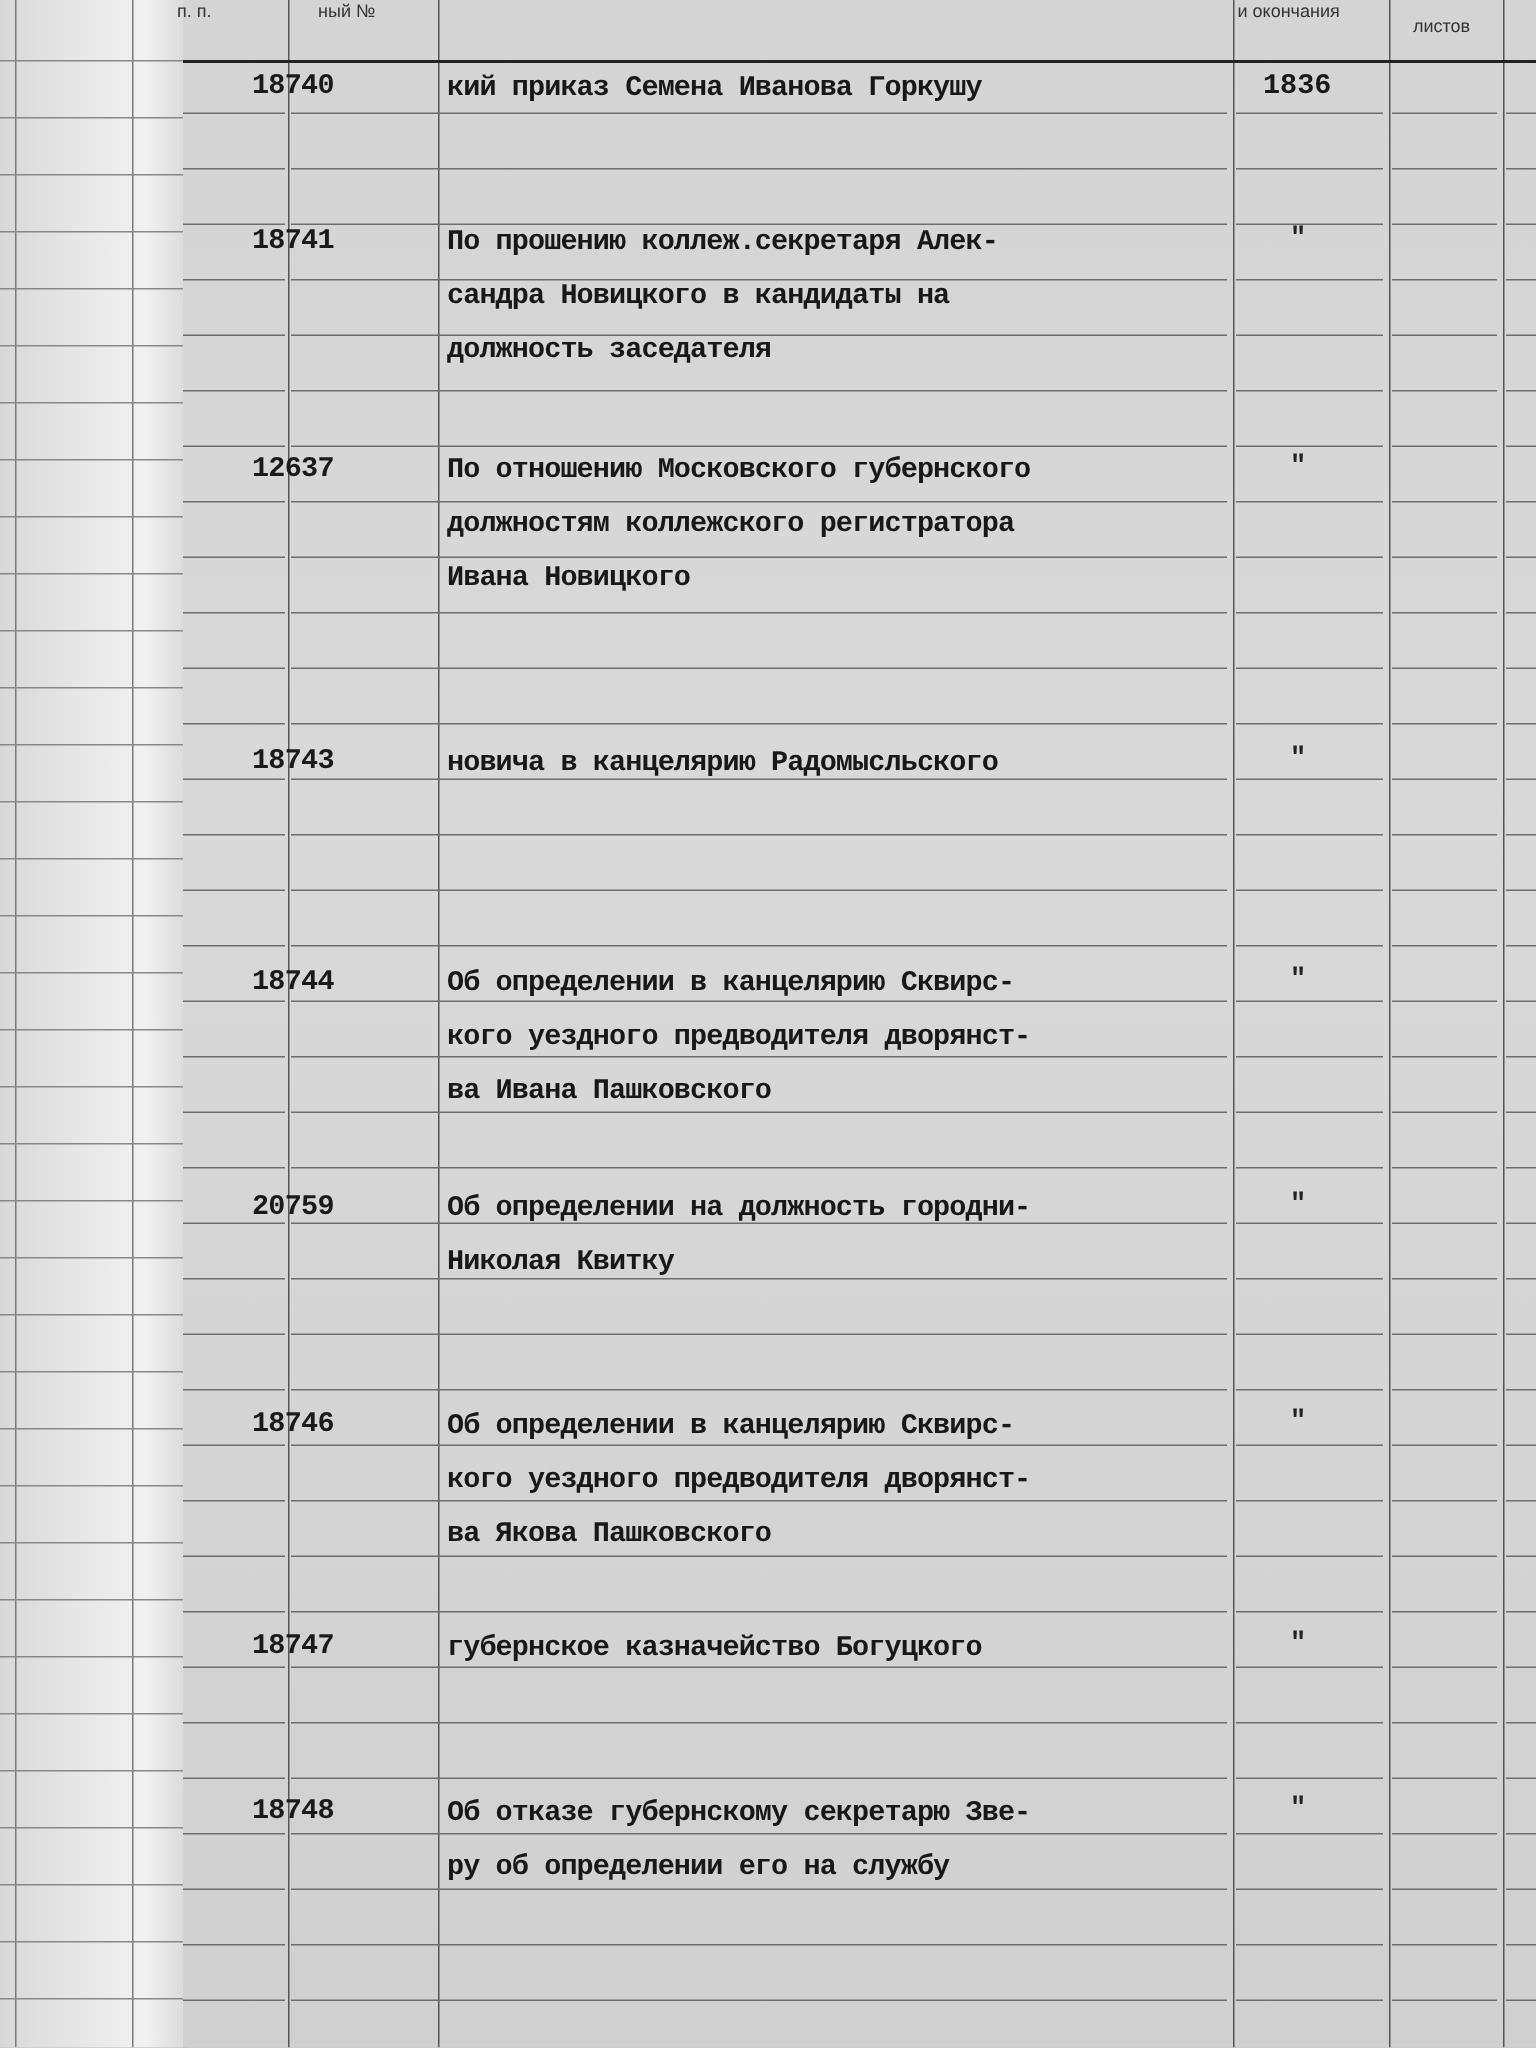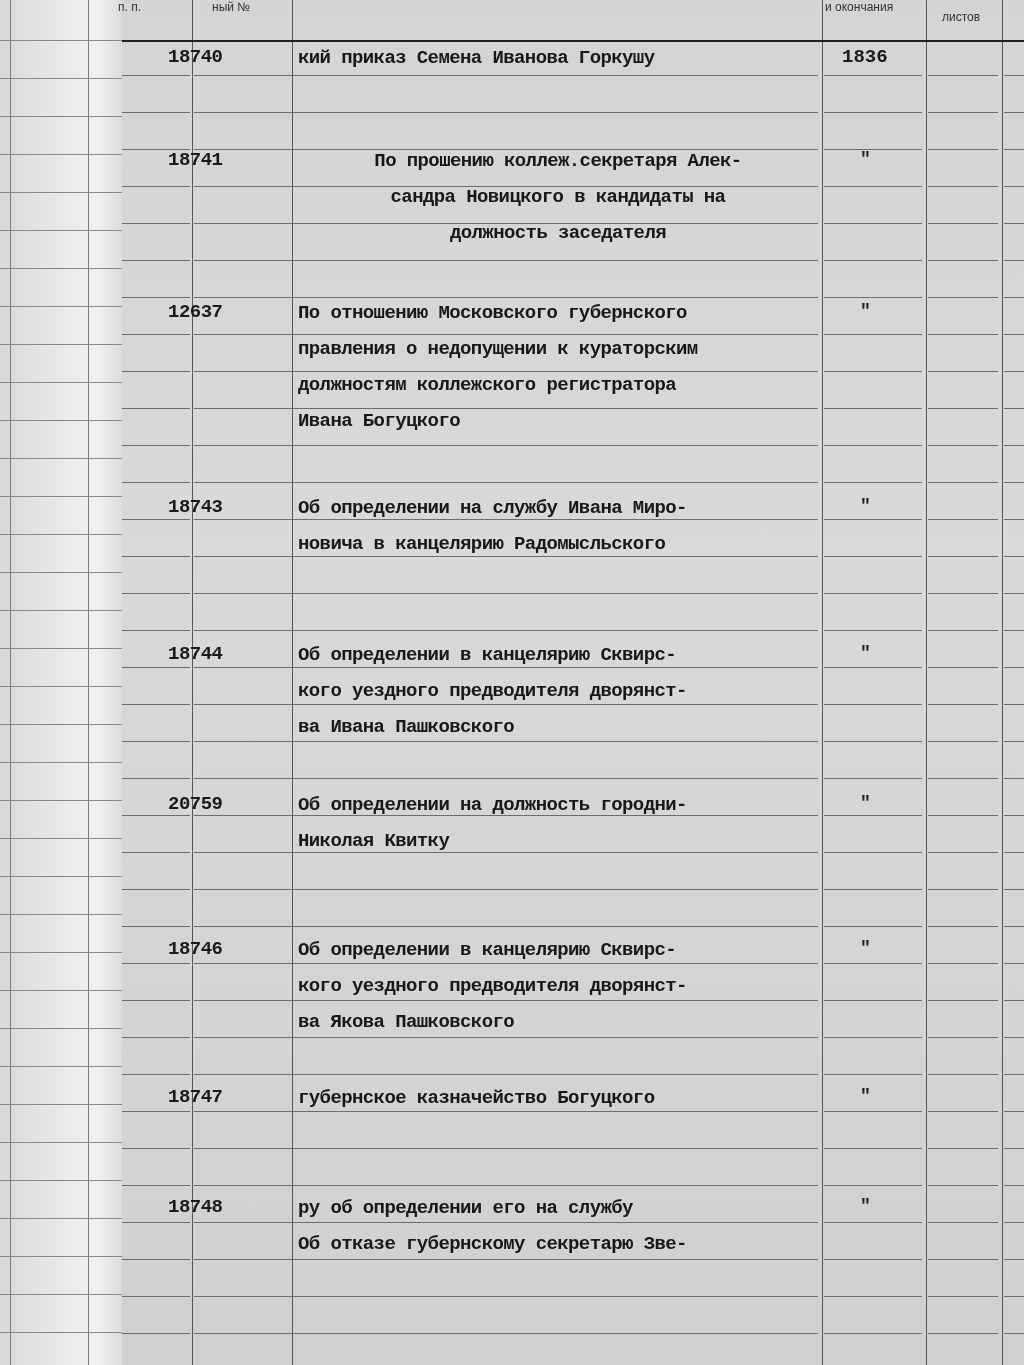--- a/index.html
+++ b/index.html
@@ -287,41 +287,39 @@
   <div id="entries">
       <div class="entry" style="top: 40px; left: 0px;">
         <span class="num" style="top: 6px;">18740</span>
         <div class="desc" style="top: 0px;">
           <div>кий приказ Семена Иванова Горкушу</div>
         </div>
         <span class="date" style="top: 6px;">1836</span>
       </div>
       <div class="entry" style="top: 143px; left: 0px;">
         <span class="num" style="top: 6px;">18741</span>
-        <div class="desc" style="top: 0px; text-align: center;">
+        <div class="desc" style="top: 0px;">
           <div>По прошению коллеж.секретаря Алек-</div>
           <div>сандра Новицкого в кандидаты на</div>
           <div>должность заседателя</div>
         </div>
         <span class="ditto" style="top: 6px;">"</span>
       </div>
       <div class="entry" style="top: 295px; left: 0px;">
         <span class="num" style="top: 6px;">12637</span>
         <div class="desc" style="top: 0px;">
           <div>По отношению Московского губернского</div>
-          <div>правления о недопущении к кураторским</div>
           <div>должностям коллежского регистратора</div>
-          <div>Ивана Богуцкого</div>
+          <div>Ивана Новицкого</div>
         </div>
         <span class="ditto" style="top: 6px;">"</span>
       </div>
       <div class="entry" style="top: 490px; left: 0px;">
         <span class="num" style="top: 6px;">18743</span>
         <div class="desc" style="top: 0px;">
-          <div>Об определении на службу Ивана Миро-</div>
           <div>новича в канцелярию Радомысльского</div>
         </div>
         <span class="ditto" style="top: 6px;">"</span>
       </div>
       <div class="entry" style="top: 637px; left: 0px;">
         <span class="num" style="top: 6px;">18744</span>
         <div class="desc" style="top: 0px;">
           <div>Об определении в канцелярию Сквирс-</div>
           <div>кого уездного предводителя дворянст-</div>
           <div>ва Ивана Пашковского</div>
@@ -348,19 +346,19 @@
       <div class="entry" style="top: 1080px; left: 0px;">
         <span class="num" style="top: 6px;">18747</span>
         <div class="desc" style="top: 0px;">
           <div>губернское казначейство Богуцкого</div>
         </div>
         <span class="ditto" style="top: 6px;">"</span>
       </div>
       <div class="entry" style="top: 1190px; left: 0px;">
         <span class="num" style="top: 6px;">18748</span>
         <div class="desc" style="top: 0px;">
+          <div>Об отказе губернскому секретарю Зве-</div>
           <div>ру об определении его на службу</div>
-          <div>Об отказе губернскому секретарю Зве-</div>
         </div>
         <span class="ditto" style="top: 6px;">"</span>
       </div>
     </div>
 </div>
 
 </body></html>

